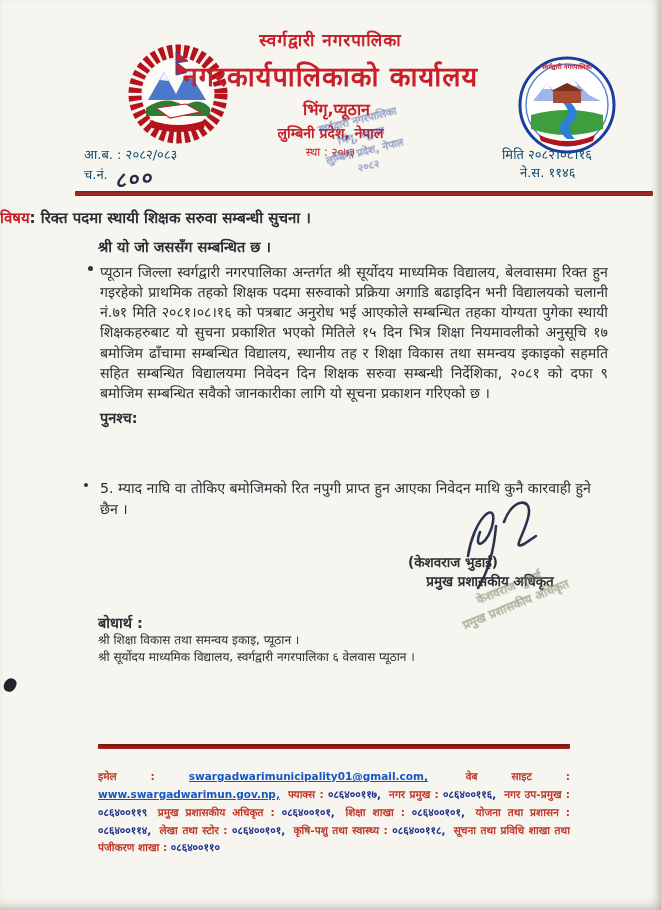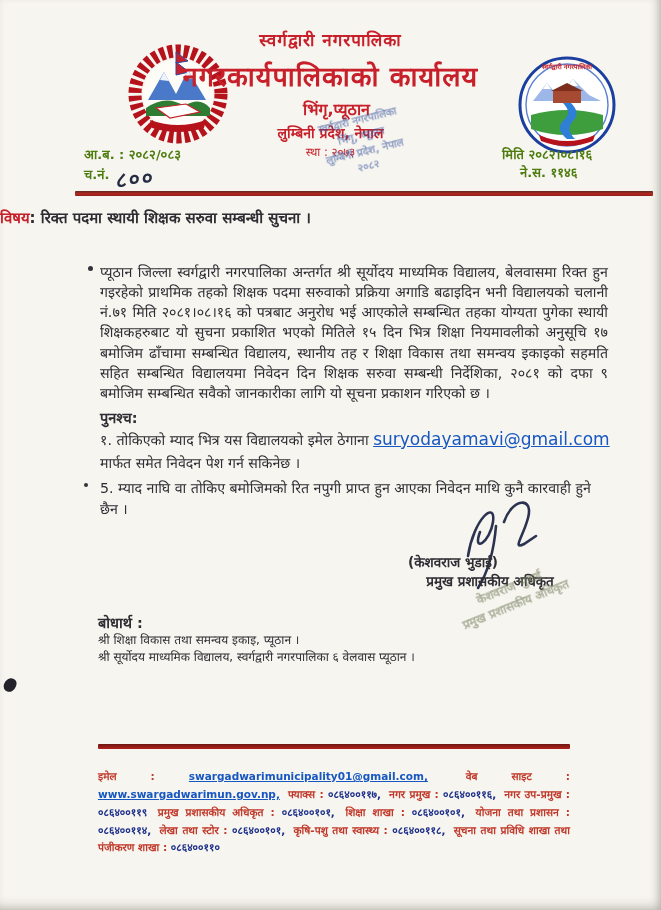--- a/index.html
+++ b/index.html
@@ -17,21 +17,21 @@
     color:#2e2d33;
   }
   .abs{position:absolute;}
   
   .hdr{left:0;top:28px;width:100%;text-align:center;color:#c8202a;}
   .hdr .muni{font-size:17px;font-weight:bold;letter-spacing:1px;}
   .hdr .office{font-size:27px;font-weight:bold;margin-top:6px;letter-spacing:1px;}
   .hdr .place{font-size:16px;font-weight:bold;margin-top:4px;padding-left:12px;}
   .hdr .prov{font-size:14px;font-weight:bold;margin-top:3px;}
   .hdr .estd{font-size:11.5px;margin-top:2px;}
-  .meta{font-size:13px;font-weight:700;color:#4d7c0f;}
+  .meta{font-size:13px;font-weight:400;color:#0c4a6e;}
   .refnum{
     font-size:21px;font-weight:bold;color:#262c42;
     transform:rotate(-5deg) skewX(-8deg);letter-spacing:2px;
   }
   .rule{
     left:75px;right:8px;top:191px;height:5px;
     background:linear-gradient(#5d2a20,#b3271f 55%,#8f1f1a);
     border-radius:1px;
   }
   
@@ -134,27 +134,25 @@
   <div class="abs refnum" style="left:116px;top:164px;">८००</div>
   <div class="abs meta" style="left:502px;top:145px;">मिति २०८२।०८।१६</div>
   <div class="abs meta" style="left:520px;top:163px;">ने.स. ११४६</div>
 
   <div class="abs rule"></div>
 
   <div class="abs subject">
     <span class="sl">विषय</span><span>: रिक्त पदमा स्थायी शिक्षक सरुवा सम्बन्धी सुचना ।</span>
   </div>
 
+  <div class="abs salutation">श्री यो जो जससँग सम्बन्धित छ ।</div>
 
   <div class="abs bodytext">प्यूठान जिल्ला स्वर्गद्वारी नगरपालिका अन्तर्गत श्री सूर्योदय माध्यमिक विद्यालय, बेलवासमा रिक्त हुन गइरहेको प्राथमिक तहको शिक्षक पदमा सरुवाको प्रक्रिया अगाडि बढाइदिन भनी विद्यालयको चलानी नं.७१ मिति २०८१।०८।१६ को पत्रबाट अनुरोध भई आएकोले सम्बन्धित तहका योग्यता पुगेका स्थायी शिक्षकहरुबाट यो सुचना प्रकाशित भएको मितिले १५ दिन भित्र शिक्षा नियमावलीको अनुसूचि १७ बमोजिम ढाँचामा सम्बन्धित विद्यालय, स्थानीय तह र शिक्षा विकास तथा समन्वय इकाइको सहमति सहित सम्बन्धित विद्यालयमा निवेदन दिन शिक्षक सरुवा सम्बन्धी निर्देशिका, २०८१ को दफा ९ बमोजिम सम्बन्धित सवैको जानकारीका लागि यो सूचना प्रकाशन गरिएको छ ।</div>
 
   <div class="abs ps-head">पुनश्च:</div>
-  <div class="abs ps1">
-    <span>१. तोकिएको म्याद भित्र यस विद्यालयको इमेल ठेगाना </span><span class="email-link">suryodayamavi@gmail.com</span><span> मार्फत समेत निवेदन पेश गर्न सकिनेछ ।</span>
-  </div>
   <div class="abs ps2">5. म्याद नाघि वा तोकिए बमोजिमको रित नपुगी प्राप्त हुन आएका निवेदन माथि कुनै कारवाही हुने छैन ।</div>
 
   <svg class="abs sig-svg" width="130" height="100" viewBox="0 0 130 100">
     <g fill="none" stroke="#2c3350" stroke-width="2.6" stroke-linecap="round">
       <path d="M30 64 C 36 26, 58 8, 55 30 C 52 50, 34 62, 42 40"></path>
       <path d="M66 30 C 74 6, 96 4, 90 26 C 85 45, 74 58, 86 52 L 98 44"></path>
       <path d="M58 34 C 56 58, 50 80, 40 96"></path>
     </g>
   </svg>
   <div class="abs sig-name">(केशवराज भुडाई)</div>

